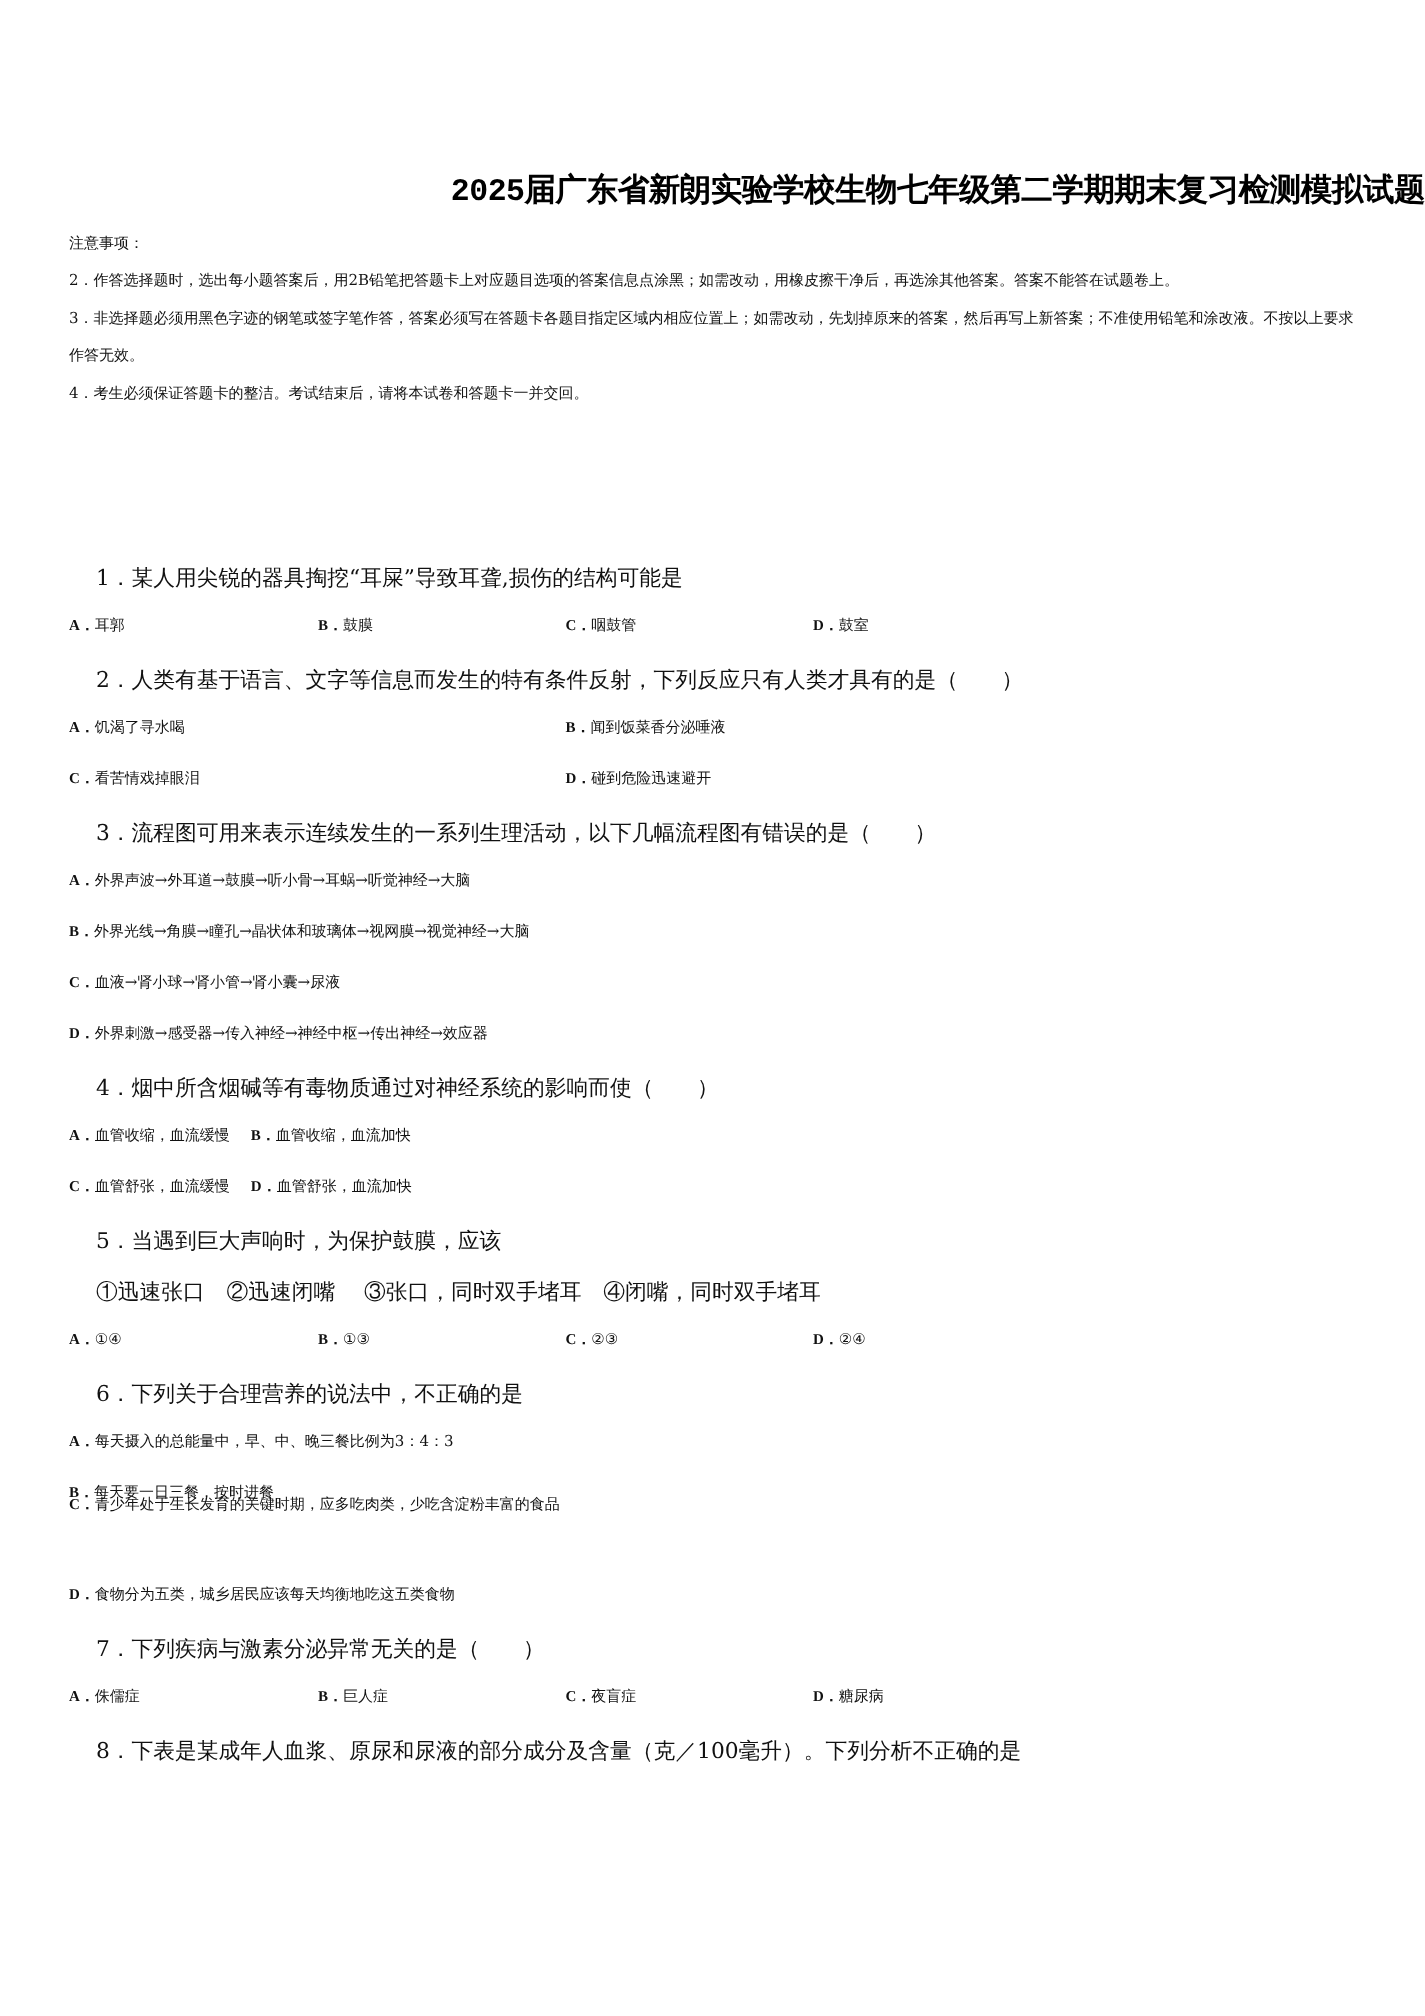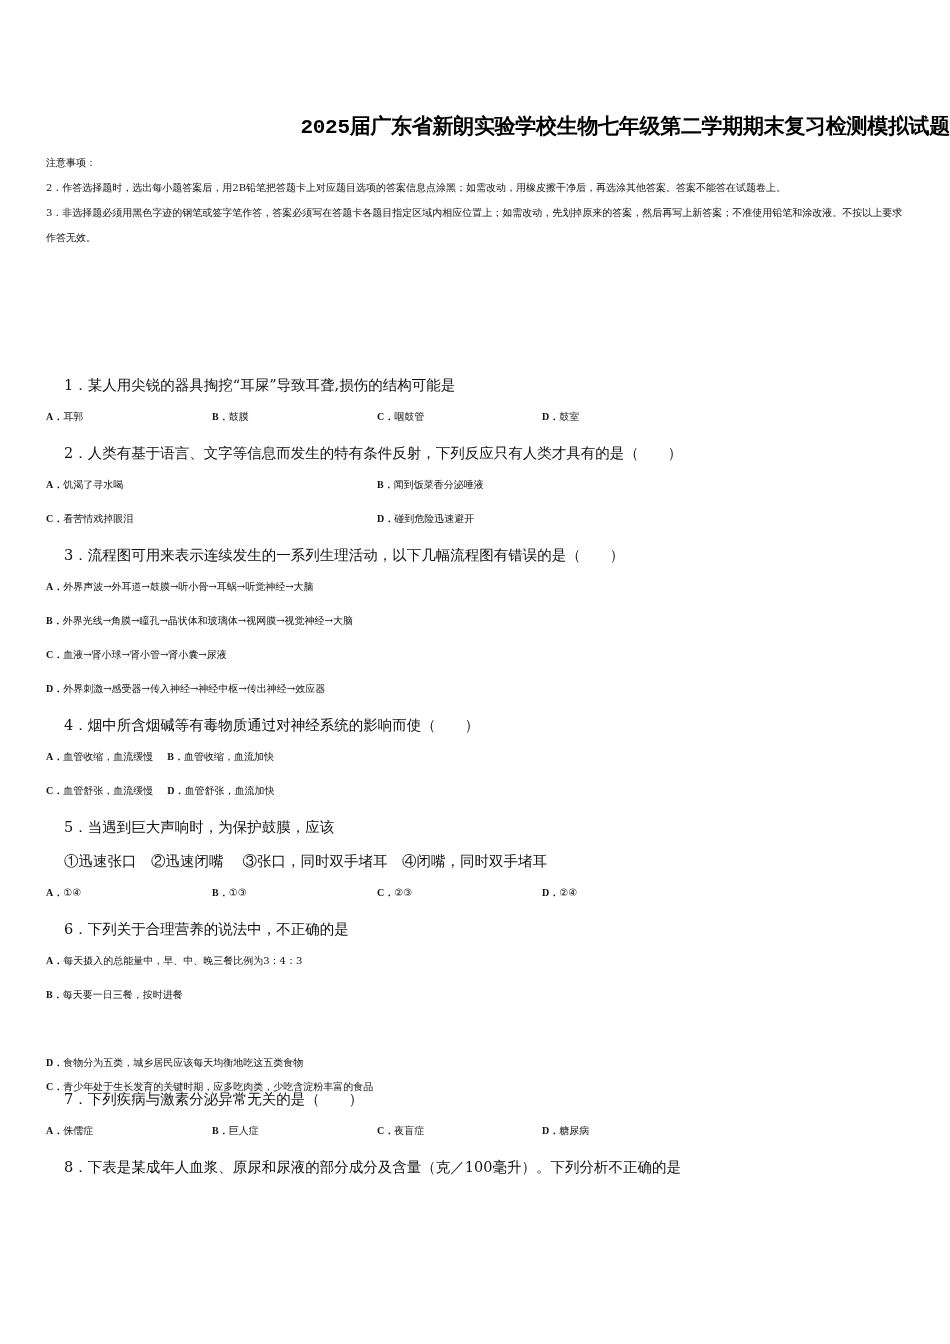--- a/index.html
+++ b/index.html
@@ -18,20 +18,21 @@
 </style>
 </head>
 <body>
 
 <div class="title">2025届广东省新朗实验学校生物七年级第二学期期末复习检测模拟试题</div>
 
 <div class="notice">
   <p>注意事项：</p>
   <p>2．作答选择题时，选出每小题答案后，用2B铅笔把答题卡上对应题目选项的答案信息点涂黑；如需改动，用橡皮擦干净后，再选涂其他答案。答案不能答在试题卷上。</p>
   <p>3．非选择题必须用黑色字迹的钢笔或签字笔作答，答案必须写在答题卡各题目指定区域内相应位置上；如需改动，先划掉原来的答案，然后再写上新答案；不准使用铅笔和涂改液。不按以上要求作答无效。</p>
+  <p>4．考生必须保证答题卡的整洁。考试结束后，请将本试卷和答题卡一并交回。</p>
 </div>
 
 <div class="q" style="top:376px">1．某人用尖锐的器具掏挖“耳屎”导致耳聋,损伤的结构可能是</div>
 <div class="row" style="top:410px">
   <span class="opt" style="left:0"><span class="lbl">A．</span><span>耳郭</span></span>
   <span class="opt" style="left:166px"><span class="lbl">B．</span><span>鼓膜</span></span>
   <span class="opt" style="left:331px"><span class="lbl">C．</span><span>咽鼓管</span></span>
   <span class="opt" style="left:496px"><span class="lbl">D．</span><span>鼓室</span></span>
 </div>
 
@@ -64,21 +65,21 @@
 <div class="row" style="top:886px">
   <span class="opt" style="left:0"><span class="lbl">A．</span><span>①④</span></span>
   <span class="opt" style="left:166px"><span class="lbl">B．</span><span>①③</span></span>
   <span class="opt" style="left:331px"><span class="lbl">C．</span><span>②③</span></span>
   <span class="opt" style="left:496px"><span class="lbl">D．</span><span>②④</span></span>
 </div>
 
 <div class="q" style="top:920px">6．下列关于合理营养的说法中，不正确的是</div>
 <div class="row" style="top:954px"><span class="lbl">A．</span><span>每天摄入的总能量中，早、中、晚三餐比例为3：4：3</span></div>
 <div class="row" style="top:988px"><span class="lbl">B．</span><span>每天要一日三餐，按时进餐</span></div>
-<div class="row" style="top:1080px"><span class="lbl">C．</span><span>青少年处于生长发育的关键时期，应多吃肉类，少吃含淀粉丰富的食品</span></div>
+<div class="row" style="top:996px"><span class="lbl">C．</span><span>青少年处于生长发育的关键时期，应多吃肉类，少吃含淀粉丰富的食品</span></div>
 <div class="row" style="top:1056px"><span class="lbl">D．</span><span>食物分为五类，城乡居民应该每天均衡地吃这五类食物</span></div>
 
 <div class="q" style="top:1090px">7．下列疾病与激素分泌异常无关的是（　　）</div>
 <div class="row" style="top:1124px">
   <span class="opt" style="left:0"><span class="lbl">A．</span><span>侏儒症</span></span>
   <span class="opt" style="left:166px"><span class="lbl">B．</span><span>巨人症</span></span>
   <span class="opt" style="left:331px"><span class="lbl">C．</span><span>夜盲症</span></span>
   <span class="opt" style="left:496px"><span class="lbl">D．</span><span>糖尿病</span></span>
 </div>
 

